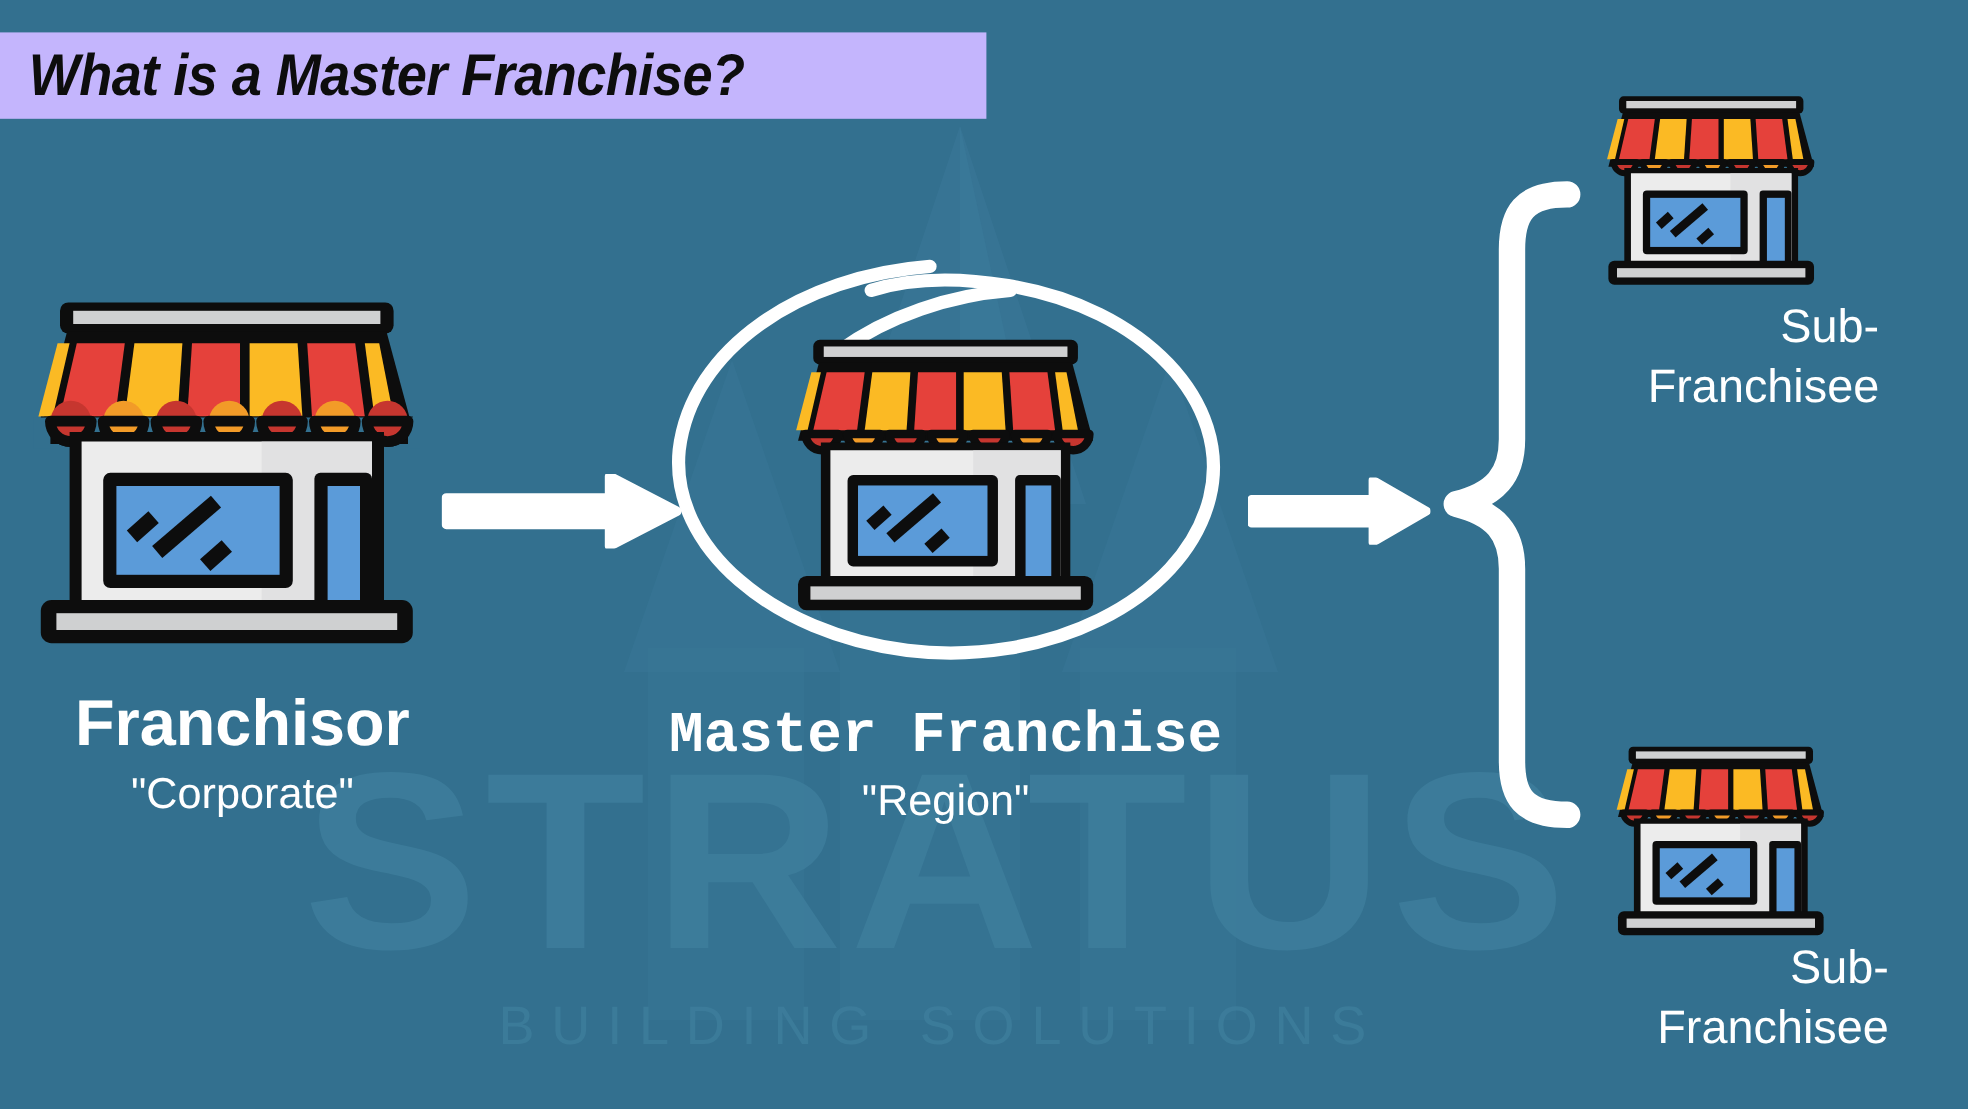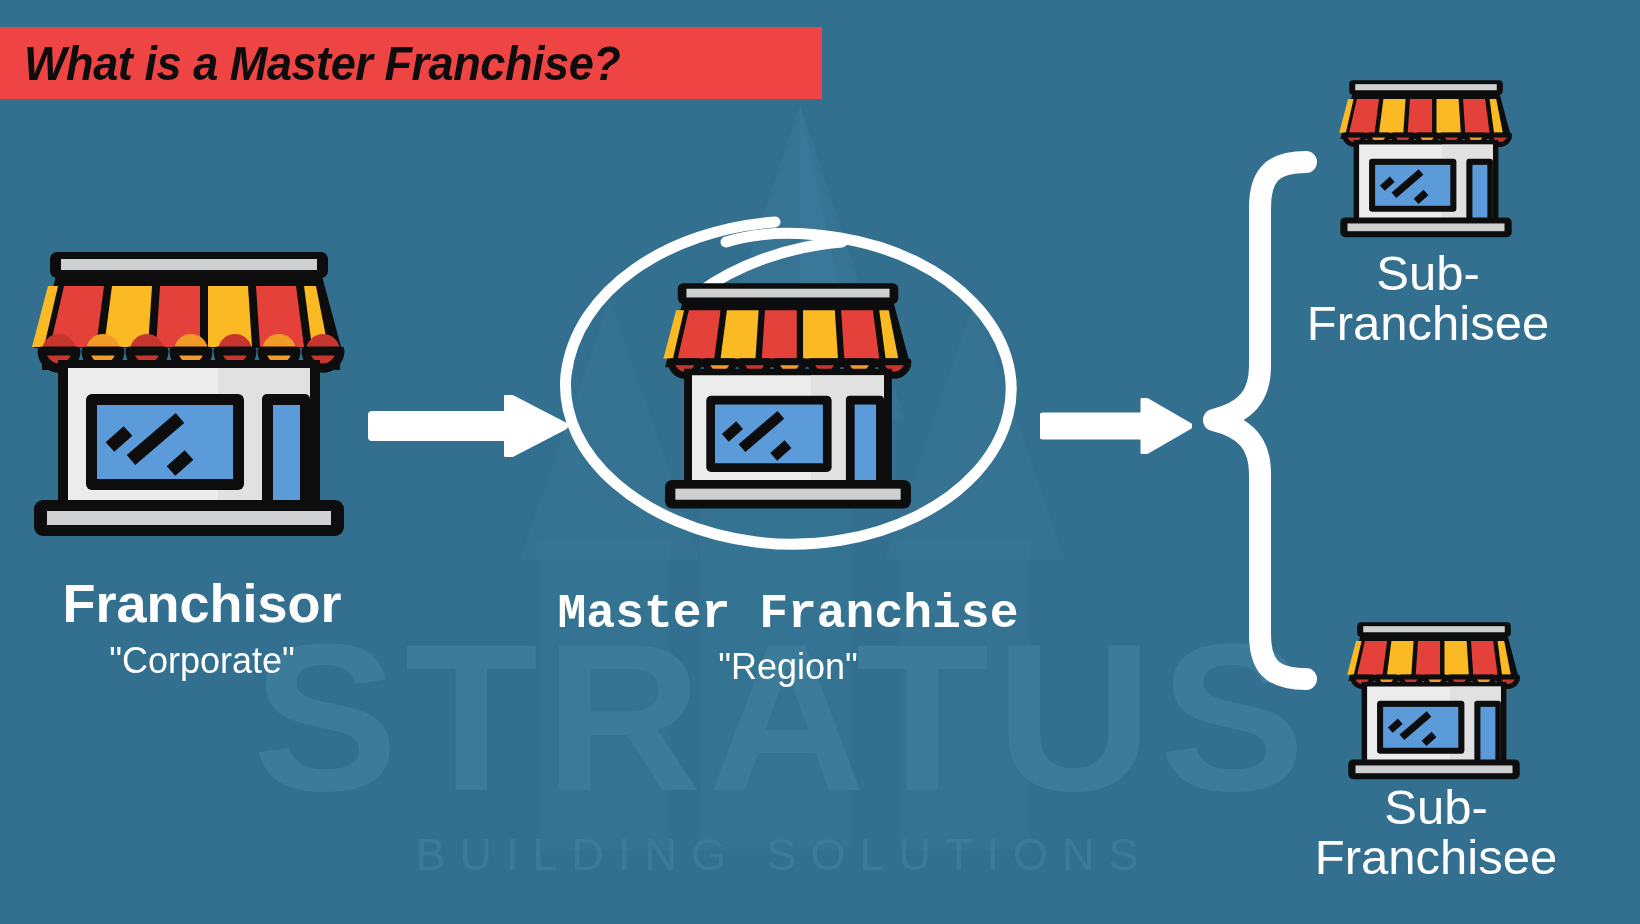--- a/index.html
+++ b/index.html
@@ -11,21 +11,21 @@
     position:relative;
   }
   #stage{position:relative;width:1640px;height:924px;overflow:hidden;background:#33708F;}
 
   
   .watermark{position:absolute;left:0;top:0;width:1640px;height:924px;pointer-events:none;}
 
   
   .title-banner{
     position:absolute;left:0;top:27px;width:822px;height:72px;
-    background:#ef4444;
+    background:#c4b5fd;
     display:flex;align-items:center;
   }
   .title-text{
     font-weight:bold;font-style:italic;
     font-size:49px;line-height:49px;
     color:#0D0D0D;
     margin-left:24px;
     letter-spacing:-0.5px;
     transform:scaleX(0.92);
     transform-origin:left center;
@@ -43,22 +43,22 @@
     white-space:nowrap;text-align:center;
   }
   .label-sub{
     position:absolute;
     color:#FFFFFF;font-weight:normal;
     white-space:nowrap;text-align:center;
   }
   .label-branch{
     position:absolute;
     color:#FFFFFF;font-weight:normal;
-    font-size:49px;line-height:50px;
-    text-align:center;
+    font-size:39px;line-height:50px;
+    text-align:right;
   }
 
   
   .vec{position:absolute;pointer-events:none;}
 </style>
 </head>
 <body>
 
 <div id="stage">
 

